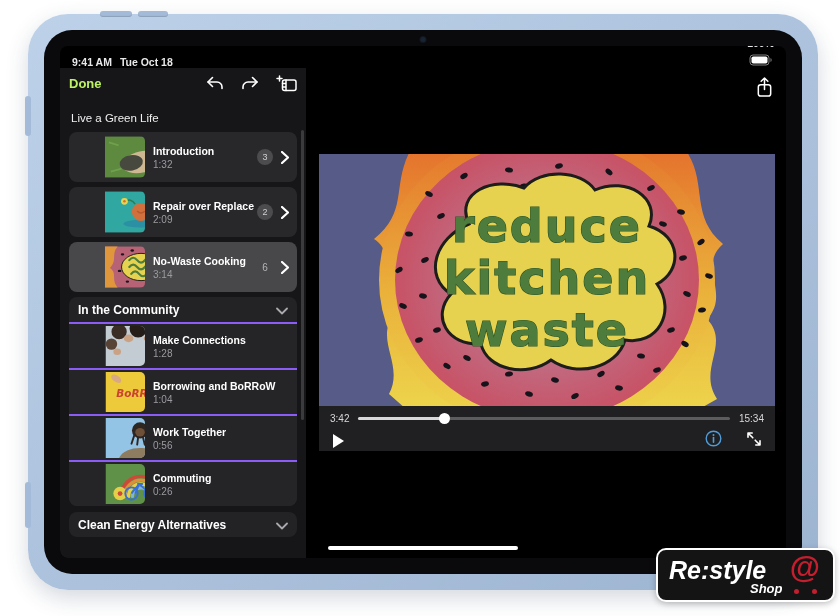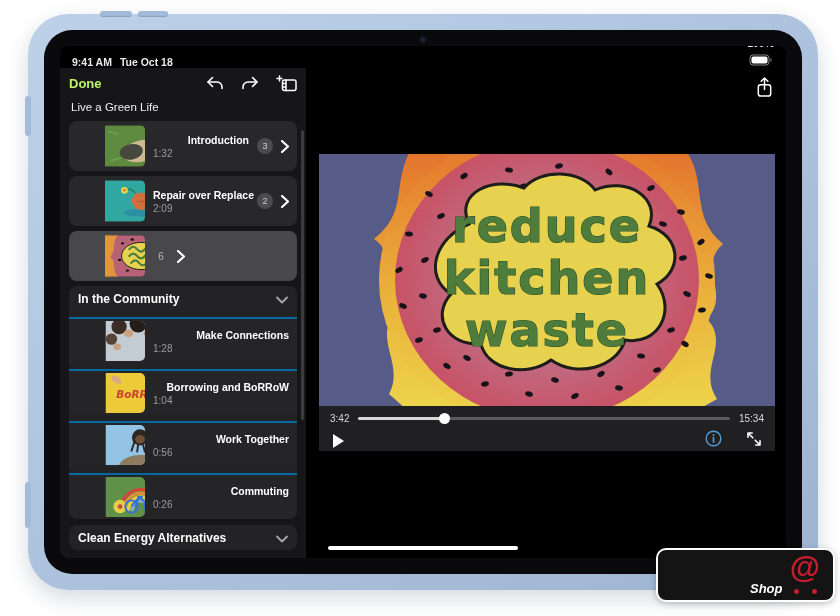--- a/index.html
+++ b/index.html
@@ -29,39 +29,39 @@
   .content { position:absolute; left:0; top:22px; width:100%; height:490px; display:flex; }
   .sidebar { position:relative; width:246px; height:100%; background:#161618; padding:0 9px; flex:none; }
   .mainarea { position:relative; flex:1; height:100%; background:#000; }
 
   
   .sb-toolbar { height:30px; display:flex; align-items:center; }
   .done-btn { color:#bef264; font-size:13px; font-weight:700; cursor:default; }
   .tb-icons { margin-left:auto; display:flex; align-items:center; gap:17px; }
   .tb-icons svg { display:block; }
 
-  .proj-title { color:#f0f0f0; font-size:11.5px; font-weight:400; margin:3px 0 8px 2px; }
+  .proj-title { color:#f0f0f0; font-size:11.5px; font-weight:400; margin:14px 0 8px 2px; }
 
   
   .clip-row { height:50px; background:#28282b; border-radius:8px; margin-bottom:5px; display:flex; align-items:center; padding:4px 8px 4px 4px; gap:8px; }
   .clip-row.selected { background:#48484b; }
   .thumb { width:72px; height:42px; border-radius:5px; overflow:hidden; flex:none;padding-left:32px; }
   .thumb svg { display:block; }
   .clip-meta { flex:1; min-width:0; }
-  .clip-title { color:#fff; font-size:10.5px; font-weight:700; white-space:nowrap;text-align:right; }
+  .clip-title { color:#fff; font-size:10.5px; font-weight:700; white-space:nowrap; }
   .clip-dur { color:#9b9ba0; font-size:10px; margin-top:2px; }
   .badge { width:16px; height:16px; border-radius:50%; background:#4c4c4f; color:#cfcfd2; font-size:9px; display:flex; align-items:center; justify-content:center; flex:none; }
   .badge.plain { background:transparent; color:#b5b5b8; font-size:10px; }
   .chev-r { flex:none; display:flex; }
 
   
   .section-card { background:#232326; border-radius:8px; overflow:hidden; margin-bottom:6px; }
   .section-head { height:25px; display:flex; align-items:center; justify-content:space-between; padding:0 9px; }
   .section-head .sh-label { color:#fff; font-size:12px; font-weight:700; }
-  .c-row { height:46px; display:flex; align-items:center; gap:8px; padding:0 8px 0 4px; border-top:2px solid #0369a1; background:#252528;margin-top:6px; }
+  .c-row { height:46px; display:flex; align-items:center; gap:8px; padding:0 8px 0 4px; border-top:2px solid #8b5cf6; background:#252528; }
   .c-row .thumb { width:72px; height:40px; }
 
   
   .sb-footer { position:absolute; left:0; bottom:0; width:100%; height:28px; display:flex; align-items:center; justify-content:space-between; padding:0 12px; background:#161618; }
   .add-btn { display:flex; align-items:center; gap:7px; color:#fff; font-size:12px; }
   .select-btn { color:#fff; font-size:12px; }
   .sb-scroll { position:absolute; right:2px; top:62px; width:3px; height:290px; border-radius:2px; background:rgba(255,255,255,.16); }
 
   
   .share-btn { position:absolute; right:12px; top:8px; }
@@ -227,20 +227,24 @@
                       <ellipse cx="15" cy="25" rx="1.8" ry="1.2"></ellipse>
                     </g>
                     <ellipse cx="37" cy="21" rx="20" ry="14" fill="#e6d24f" stroke="#20201e" stroke-width="1"></ellipse>
                     <g stroke="#4e7c3c" stroke-width="2.2" fill="none" stroke-linecap="round">
                       <path d="M25 14 q4 -5 8 0 t8 0 t8 0"></path>
                       <path d="M25 21 q4 -5 8 0 t8 0 t8 0"></path>
                       <path d="M27 28 q4 -5 8 0 t8 0"></path>
                     </g>
                   </svg>
                 </span>
+              <span class="clip-meta">
+                <div class="clip-title">No-Waste Cooking</div>
+                <div class="clip-dur">3:14</div>
+              </span>
               <span class="badge plain">6</span>
               <span class="chev-r">
                   <svg width="8" height="13" viewBox="0 0 8 13">
                     <path d="M1 1 L7 6.5 L1 12" fill="none" stroke="#fff" stroke-width="2.2" stroke-linecap="round" stroke-linejoin="round"></path>
                   </svg>
                 </span>
             </div>
 
             <div class="section-card">
               <div class="section-head">
@@ -451,18 +455,19 @@
             </div>
           </div>
         </div>
 
         <div class="home-indicator"></div>
       </div>
     </div>
   </div>
 
   <div class="logo">
+    <span class="brand">Re:style</span>
     <span class="sub">Shop</span>
     <span class="at">@</span>
     <span class="wheel w1"></span>
     <span class="wheel w2"></span>
   </div>
 </div>
 
 </body></html>

